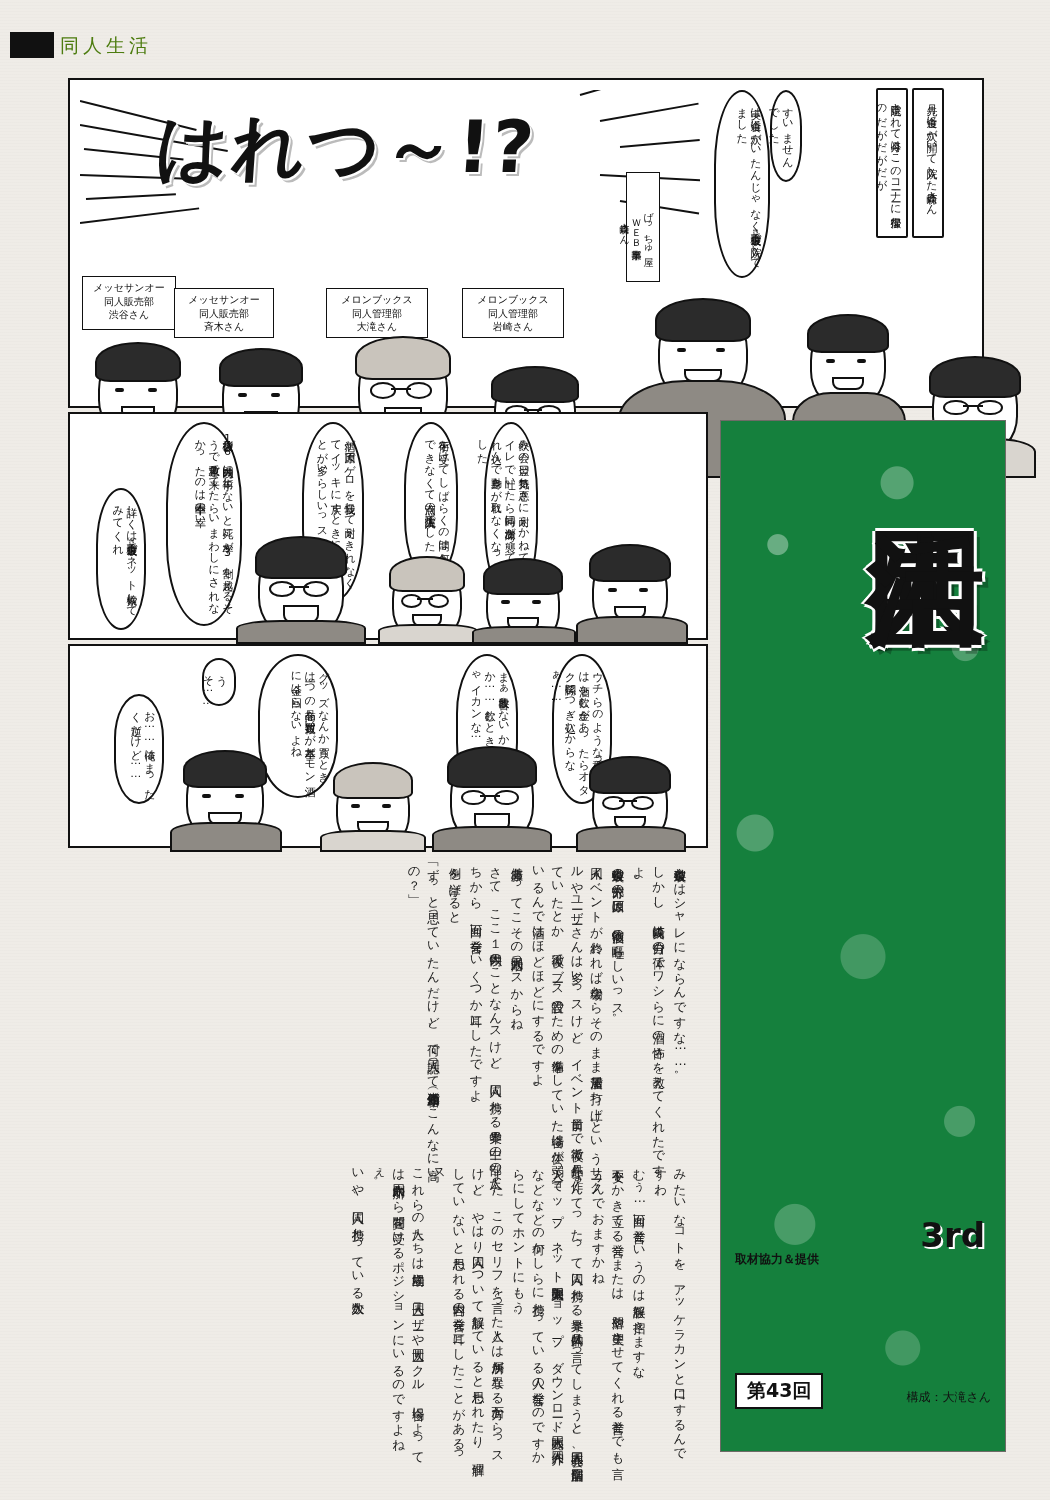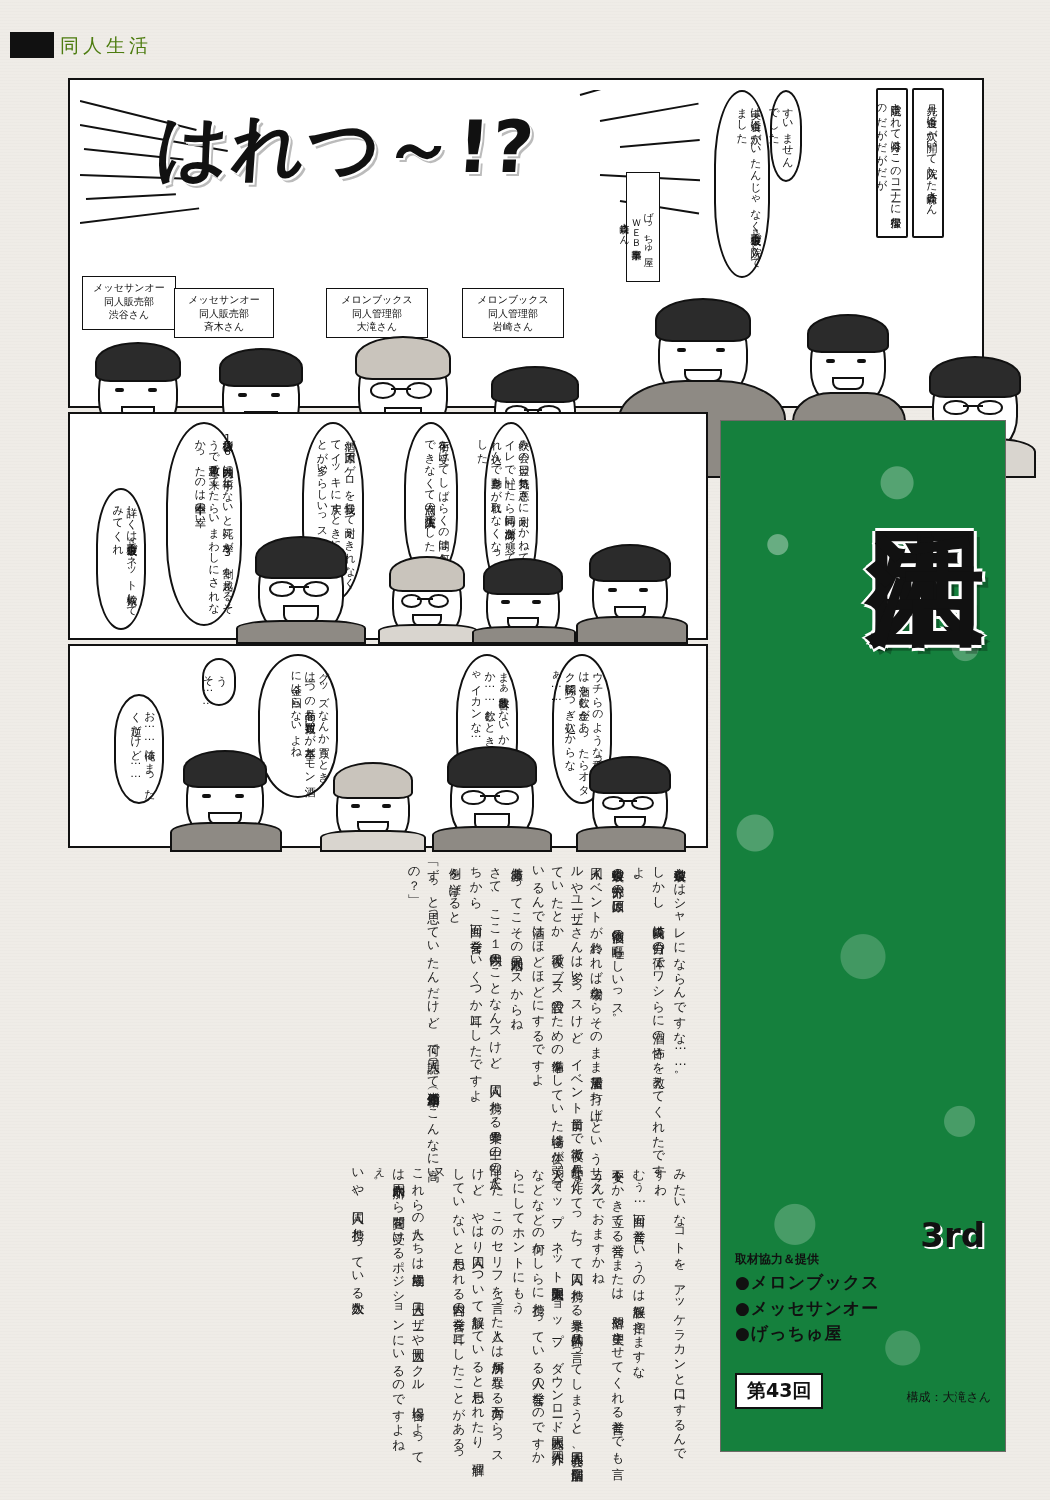--- a/index.html
+++ b/index.html
@@ -329,23 +329,20 @@
       <div class="body dark" style="left:506px;top:180px;width:106px;height:22px;"></div>
     </div>
   </div>
 
   <div id="titleblock">
     <div class="swirl"></div>
     <div class="vtitle">同人生活</div>
     <div class="ord">3rd</div>
     <div class="credits">
       <div class="ck">取材協力＆提供</div>
-      <div class="cl" style="white-space:pre-line;">●メロンブックス
-●メッセサンオー
-●げっちゅ屋</div>
     </div>
     <div class="issue">第43回</div>
     <div class="staff">構成：大滝さん</div>
   </div>
 
   <div id="article">
     <div class="vcolwrap">
       <div class="vcol">食道破裂とはシャレにならんですな……。</div>
       <div class="vcol">しかし、森崎氏は自分の体でワシらに酒の怖さを教えてくれたですよ。</div>
       <div class="vcol">食道破裂の大部分の原因は、飲酒後の嘔吐らしいっス。</div>

